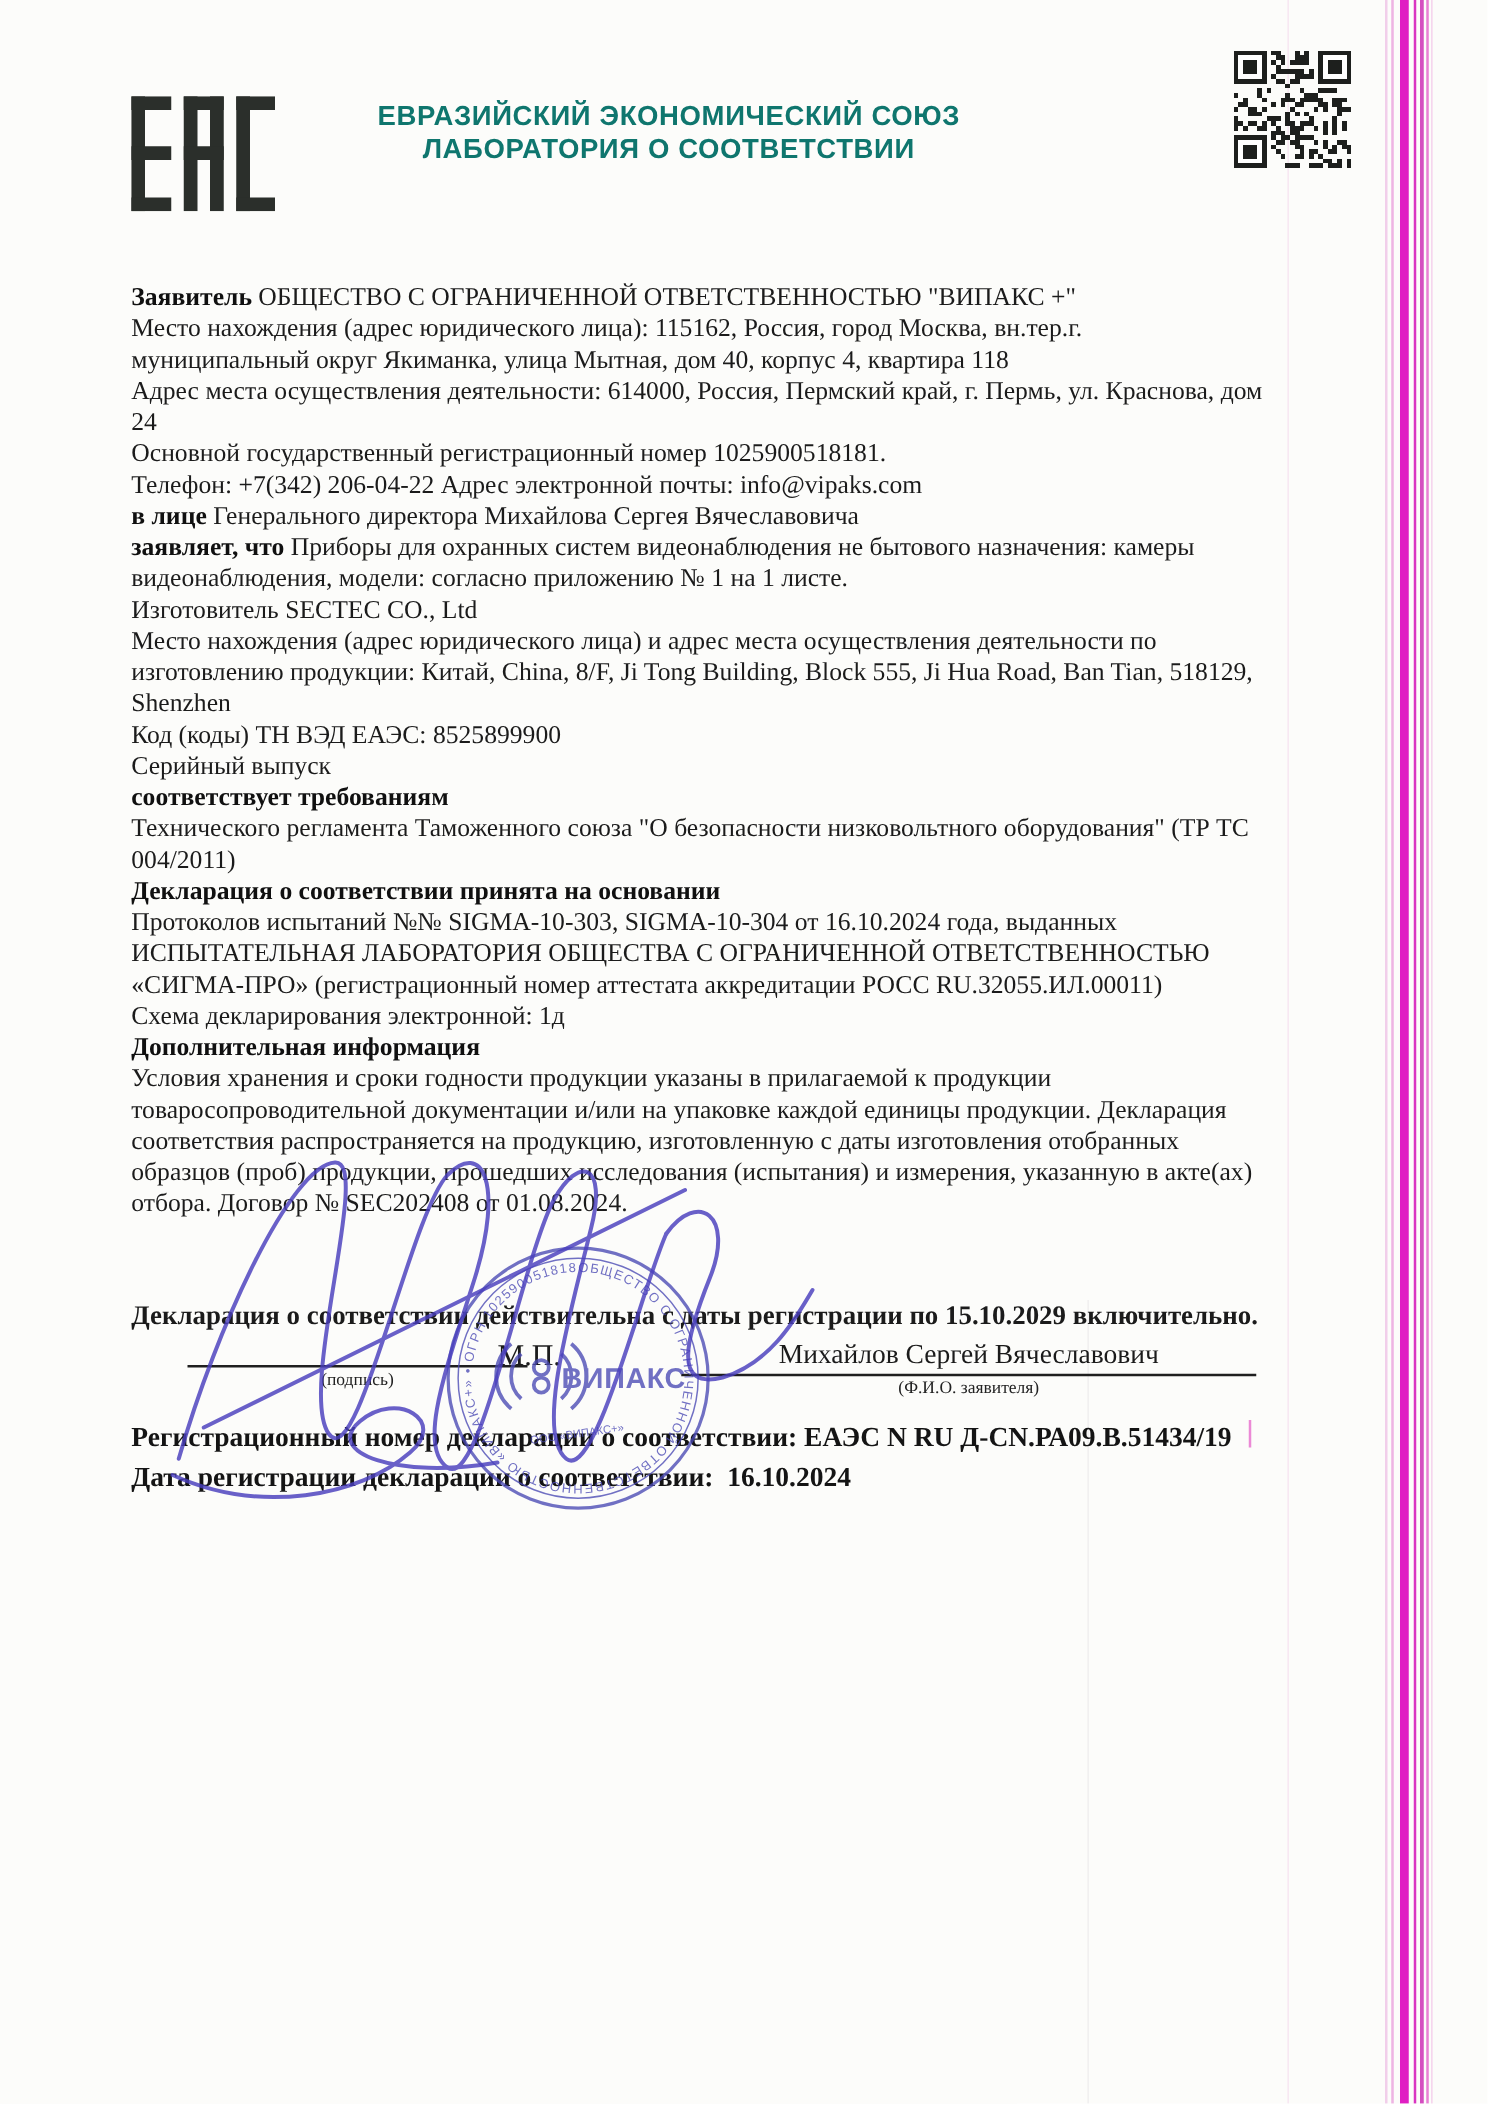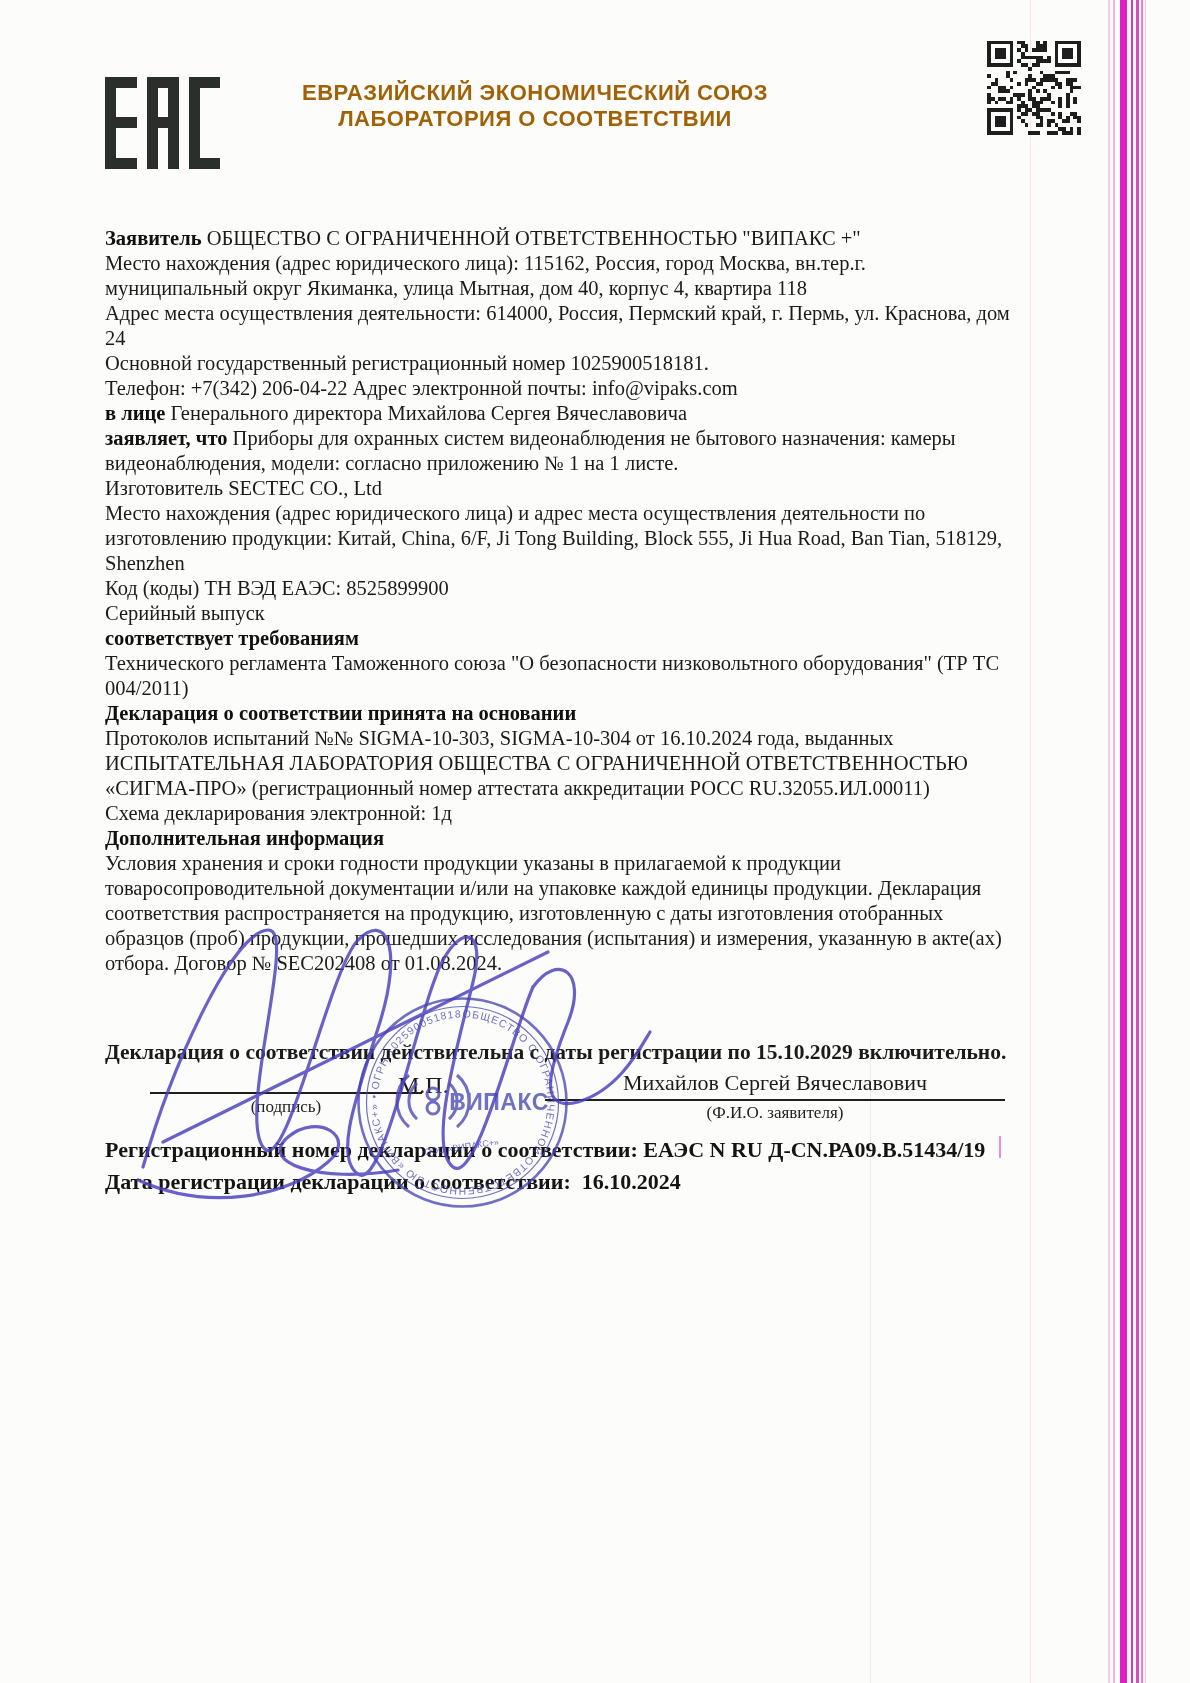--- a/index.html
+++ b/index.html
@@ -7,35 +7,35 @@
         font-family:"Liberation Serif","DejaVu Serif",serif;color:#1b1b1b;}
 
   
   .stripe{position:absolute;top:0;height:1683px;}
   .faintline{position:absolute;width:1px;background:#9b8fa0;opacity:.14;}
 
   
   .eac-logo{position:absolute;left:105px;top:77px;}
   .title{position:absolute;left:235px;top:80px;width:600px;text-align:center;
          font-family:"Liberation Sans","DejaVu Sans",sans-serif;
-         font-weight:bold;font-size:22px;line-height:26px;color:#a16207;letter-spacing:.5px;}
+         font-weight:bold;font-size:22px;line-height:26px;color:#0f766e;letter-spacing:.5px;}
   .qr{position:absolute;left:987px;top:40px;width:94px;height:95px;}
 
   
   .body{position:absolute;left:105px;top:226px;width:905px;
         font-size:20.5px;line-height:25px;}
   .body p{margin:0;white-space:pre-wrap;}
   .body b{color:#101010;}
 
   .validity{position:absolute;left:105px;top:1040px;width:905px;
             font-weight:bold;font-size:21.5px;white-space:pre-wrap;}
 
   
   .sigline{position:absolute;height:2px;background:#1f1f1f;}
-  .caption{position:absolute;font-size:17px;text-align:center;color:#222;}
+  .caption{position:absolute;font-size:14px;text-align:center;color:#222;}
   .mp{position:absolute;left:398px;top:1072px;font-size:24px;}
   .signer{position:absolute;left:545px;top:1070px;width:460px;text-align:center;font-size:22px;}
 
   
   .regline{position:absolute;left:105px;font-weight:bold;font-size:22px;white-space:pre-wrap;color:#141414;}
 
   
   .stamp{position:absolute;left:355px;top:995px;opacity:.78;}
   .signature{position:absolute;left:118px;top:912px;opacity:.82;}
 </style>
@@ -266,21 +266,21 @@
 
   <div class="body">
     <p><b>Заявитель</b><span> ОБЩЕСТВО С ОГРАНИЧЕННОЙ ОТВЕТСТВЕННОСТЬЮ "ВИПАКС +"</span></p>
     <p><b></b><span>Место нахождения (адрес юридического лица): 115162, Россия, город Москва, вн.тер.г. муниципальный округ Якиманка, улица Мытная, дом 40, корпус 4, квартира 118</span></p>
     <p><b></b><span>Адрес места осуществления деятельности: 614000, Россия, Пермский край, г. Пермь, ул. Краснова, дом 24</span></p>
     <p><b></b><span>Основной государственный регистрационный номер 1025900518181.</span></p>
     <p><b></b><span>Телефон: +7(342) 206-04-22 Адрес электронной почты: info@vipaks.com</span></p>
     <p><b>в лице</b><span> Генерального директора Михайлова Сергея Вячеславовича</span></p>
     <p><b>заявляет, что</b><span> Приборы для охранных систем видеонаблюдения не бытового назначения: камеры видеонаблюдения, модели: согласно приложению № 1 на 1 листе.</span></p>
     <p><b></b><span>Изготовитель SECTEC CO., Ltd</span></p>
-    <p><b></b><span>Место нахождения (адрес юридического лица) и адрес места осуществления деятельности по изготовлению продукции: Китай, China, 6/F, Ji Tong Building, Block 555, Ji Hua Road, Ban Tian, 518129, Shenzhen</span></p>
+    <p><b></b><span>Место нахождения (адрес юридического лица) и адрес места осуществления деятельности по изготовлению продукции: Китай, China, 8/F, Ji Tong Building, Block 555, Ji Hua Road, Ban Tian, 518129, Shenzhen</span></p>
     <p><b></b><span>Код (коды) ТН ВЭД ЕАЭС: 8525899900</span></p>
     <p><b></b><span>Серийный выпуск</span></p>
     <p><b>соответствует требованиям</b><span></span></p>
     <p><b></b><span>Технического регламента Таможенного союза "О безопасности низковольтного оборудования" (ТР ТС 004/2011)</span></p>
     <p><b>Декларация о соответствии принята на основании</b><span></span></p>
     <p><b></b><span>Протоколов испытаний №№ SIGMA-10-303, SIGMA-10-304 от 16.10.2024 года, выданных ИСПЫТАТЕЛЬНАЯ ЛАБОРАТОРИЯ ОБЩЕСТВА С ОГРАНИЧЕННОЙ ОТВЕТСТВЕННОСТЬЮ «СИГМА-ПРО» (регистрационный номер аттестата аккредитации РОСС RU.32055.ИЛ.00011)</span></p>
     <p><b></b><span>Схема декларирования электронной: 1д</span></p>
     <p><b>Дополнительная информация</b><span></span></p>
     <p><b></b><span>Условия хранения и сроки годности продукции указаны в прилагаемой к продукции товаросопроводительной документации и/или на упаковке каждой единицы продукции. Декларация соответствия распространяется на продукцию, изготовленную с даты изготовления отобранных образцов (проб) продукции, прошедших исследования (испытания) и измерения, указанную в акте(ах) отбора. Договор № SEC202408 от 01.08.2024.</span></p>
   </div>

